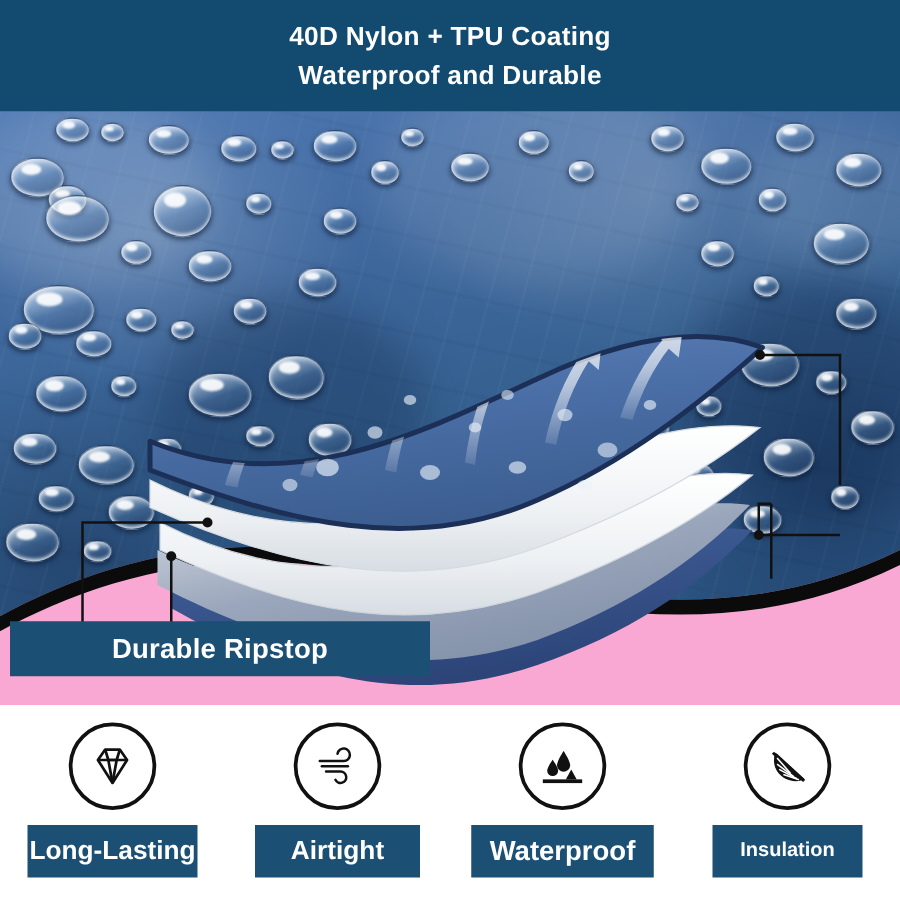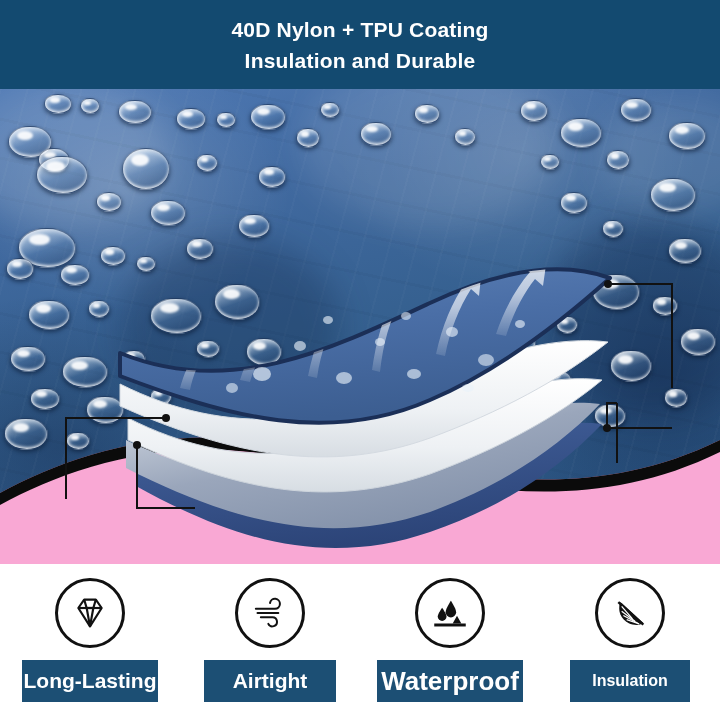--- a/index.html
+++ b/index.html
@@ -90,31 +90,31 @@
     margin-top:14px;display:flex;align-items:center;justify-content:center;
     box-sizing:border-box;
   }
   .feature-badge{
     margin-top:12px;background:#1c4f74;color:#fff;
     display:flex;align-items:center;justify-content:center;
     height:42px;font-weight:600;box-sizing:border-box;
   }
   .badge-w0{width:136px;font-size:21px;}
   .badge-w1{width:132px;font-size:21px;text-align:center;}
-  .badge-w2{width:146px;font-size:26px;justify-content:center;}
+  .badge-w2{width:146px;font-size:22px;justify-content:center;}
   .badge-w3{width:120px;font-size:16px;}
 </style>
 </head>
 <body>
 
 <div id="page">
 
   <div class="header">
     <div class="header-line">40D Nylon + TPU Coating</div>
-    <div class="header-line">Insulation and Durable</div>
+    <div class="header-line">Waterproof and Durable</div>
   </div>
 
   <div class="photo">
     <div class="photo-clip">
       <div class="fabric"></div>
       <div class="folds"></div>
 
       <div class="fold-blob" style="left:-40px;top:-10px;width:210px;height:150px;background:rgba(255,255,255,.13);"></div>
       <div class="fold-blob" style="left:300px;top:-30px;width:260px;height:170px;background:rgba(255,255,255,.10);"></div>
       <div class="fold-blob" style="left:120px;top:150px;width:220px;height:180px;background:rgba(12,32,66,.28);"></div>
@@ -280,20 +280,23 @@
       <path d="M607,340 L607,315 L617,315"></path>
     </g>
     <g fill="#111">
       <circle cx="137" cy="357" r="4"></circle>
       <circle cx="166" cy="330" r="4"></circle>
       <circle cx="608" cy="196" r="4"></circle>
       <circle cx="607" cy="340" r="4"></circle>
     </g>
   </svg>
 
+  <div class="callout" id="callout-ripstop">
+    <span>Durable Ripstop</span>
+  </div>
 
   <div class="features">
 
     <div class="feature">
       <div class="feature-icon">
         <svg viewBox="0 0 48 48" width="40" height="40" fill="none" stroke="#111" stroke-width="2.6" stroke-linejoin="round">
           <path d="M10 18 L24 40 L38 18 L31 8 L17 8 Z"></path>
           <path d="M10 18 L38 18"></path>
           <path d="M17 8 L20 18 L24 40"></path>
           <path d="M31 8 L28 18 L24 40"></path>

